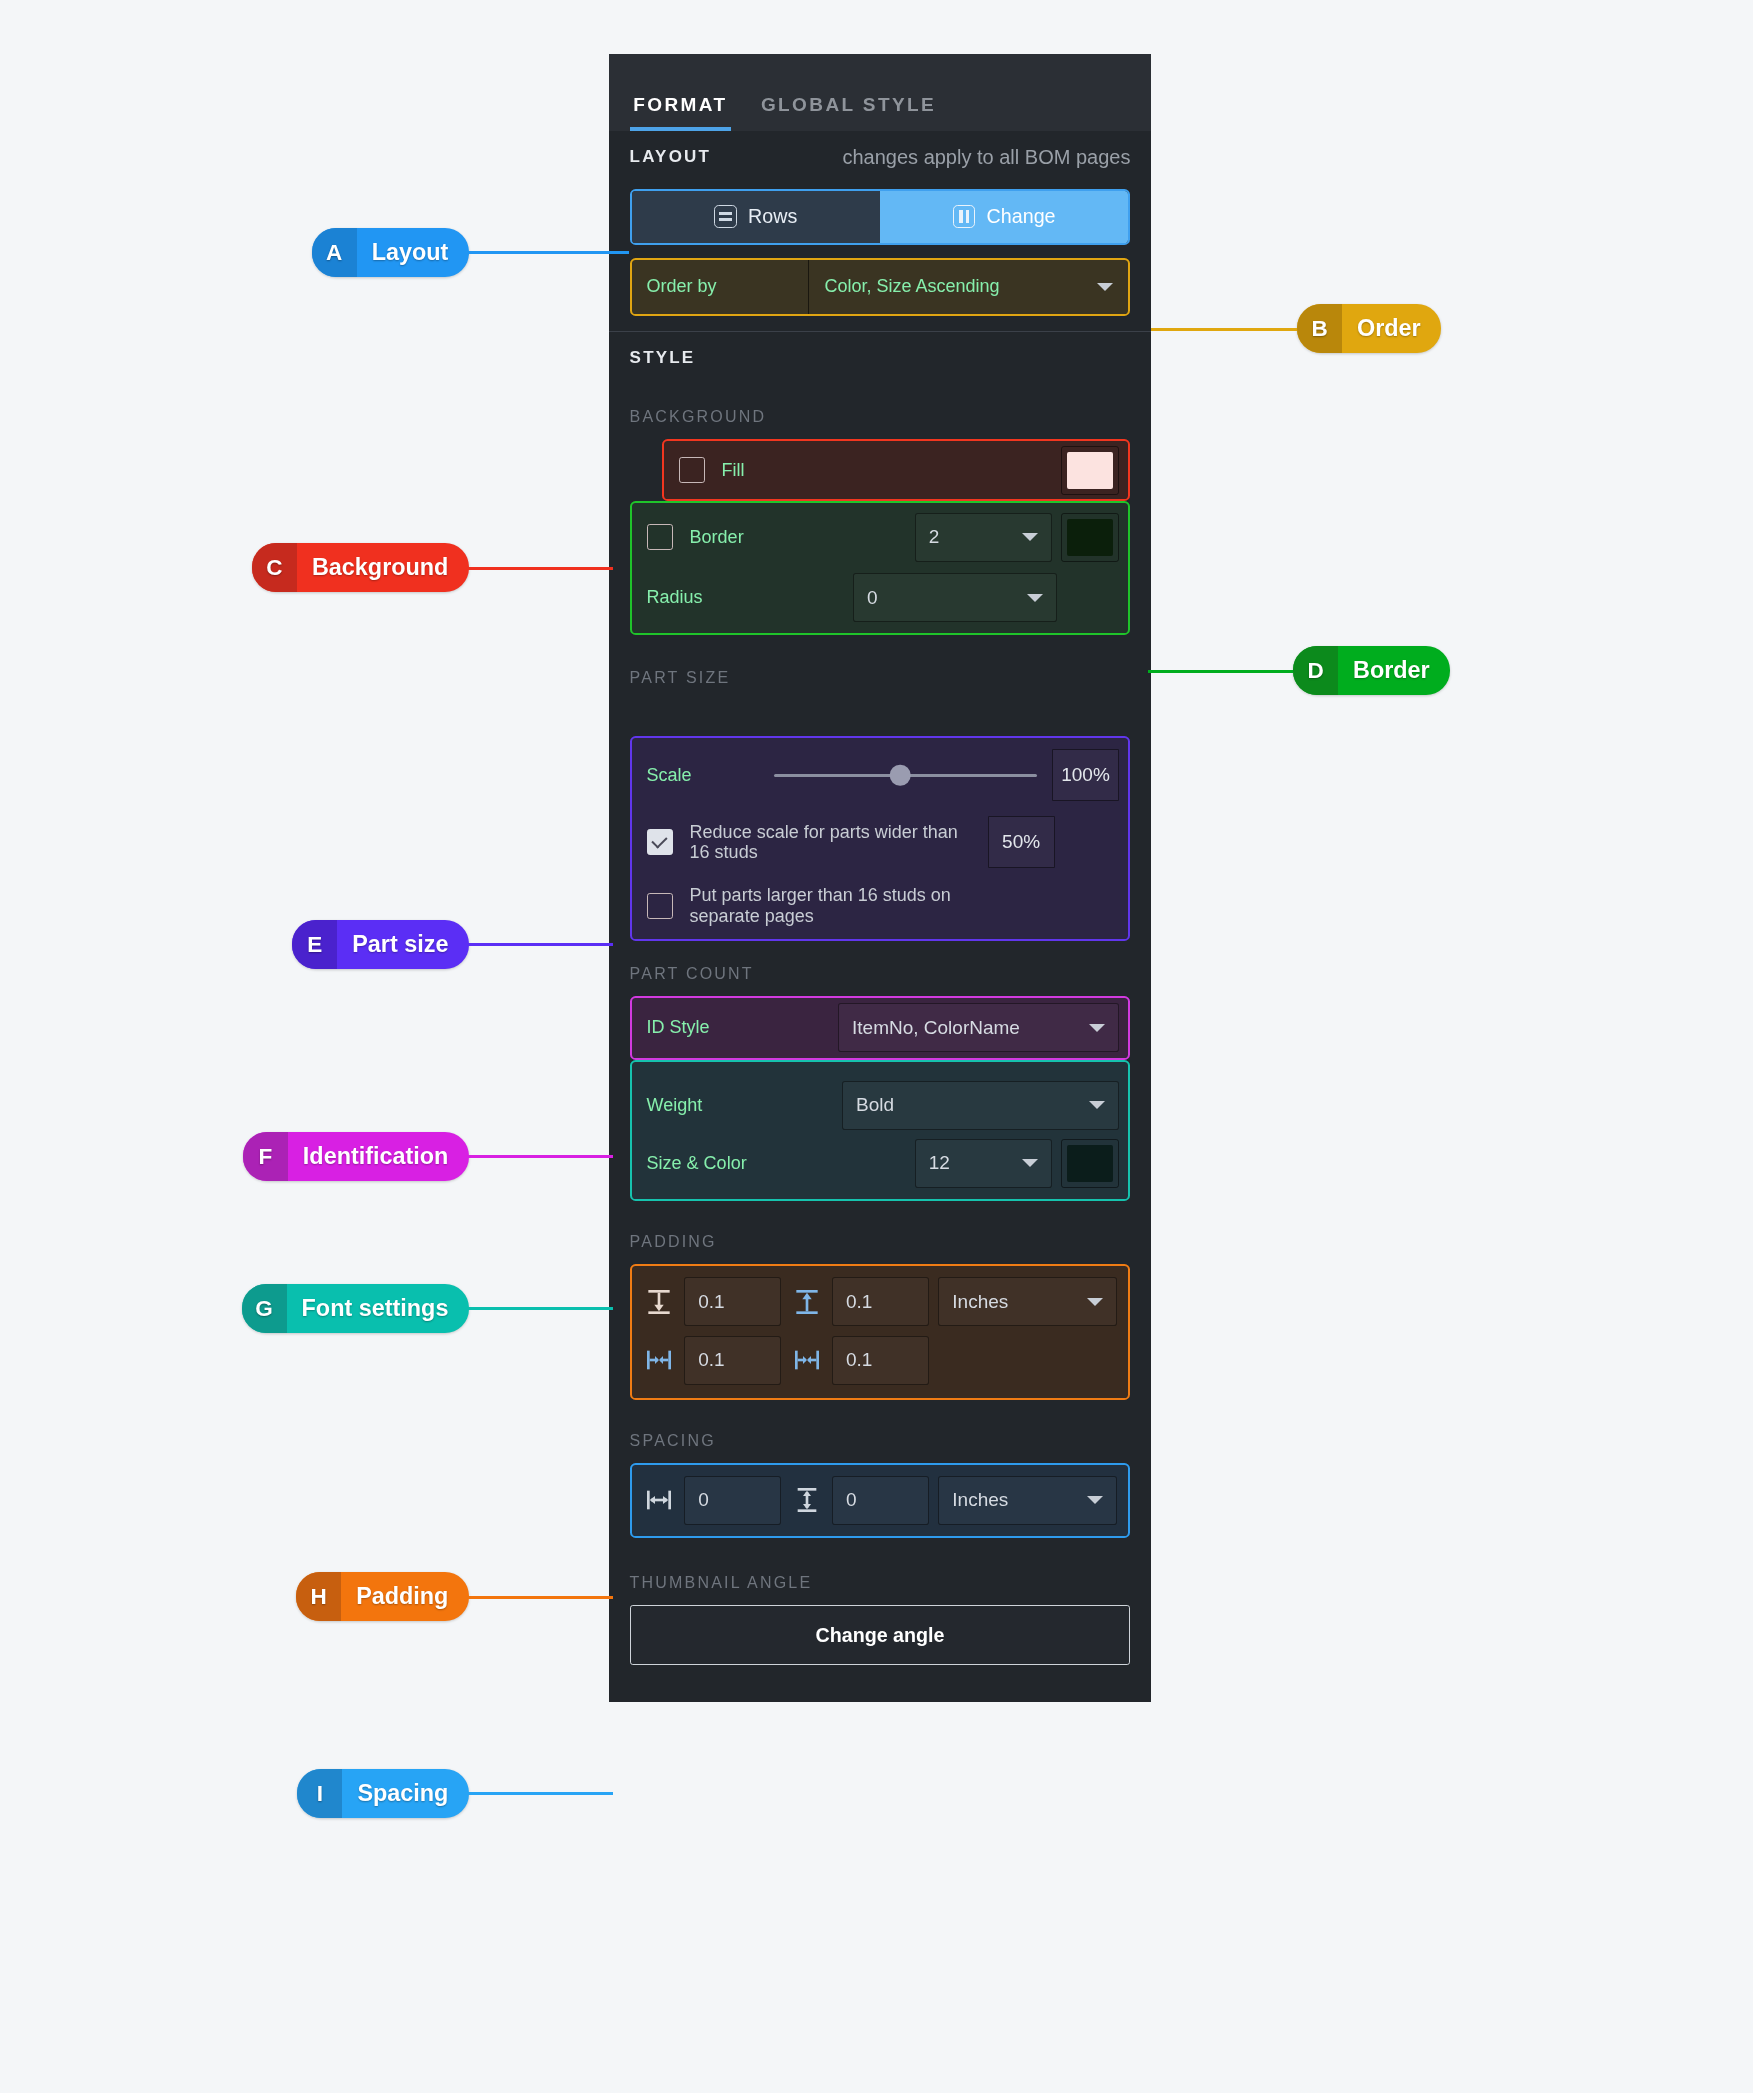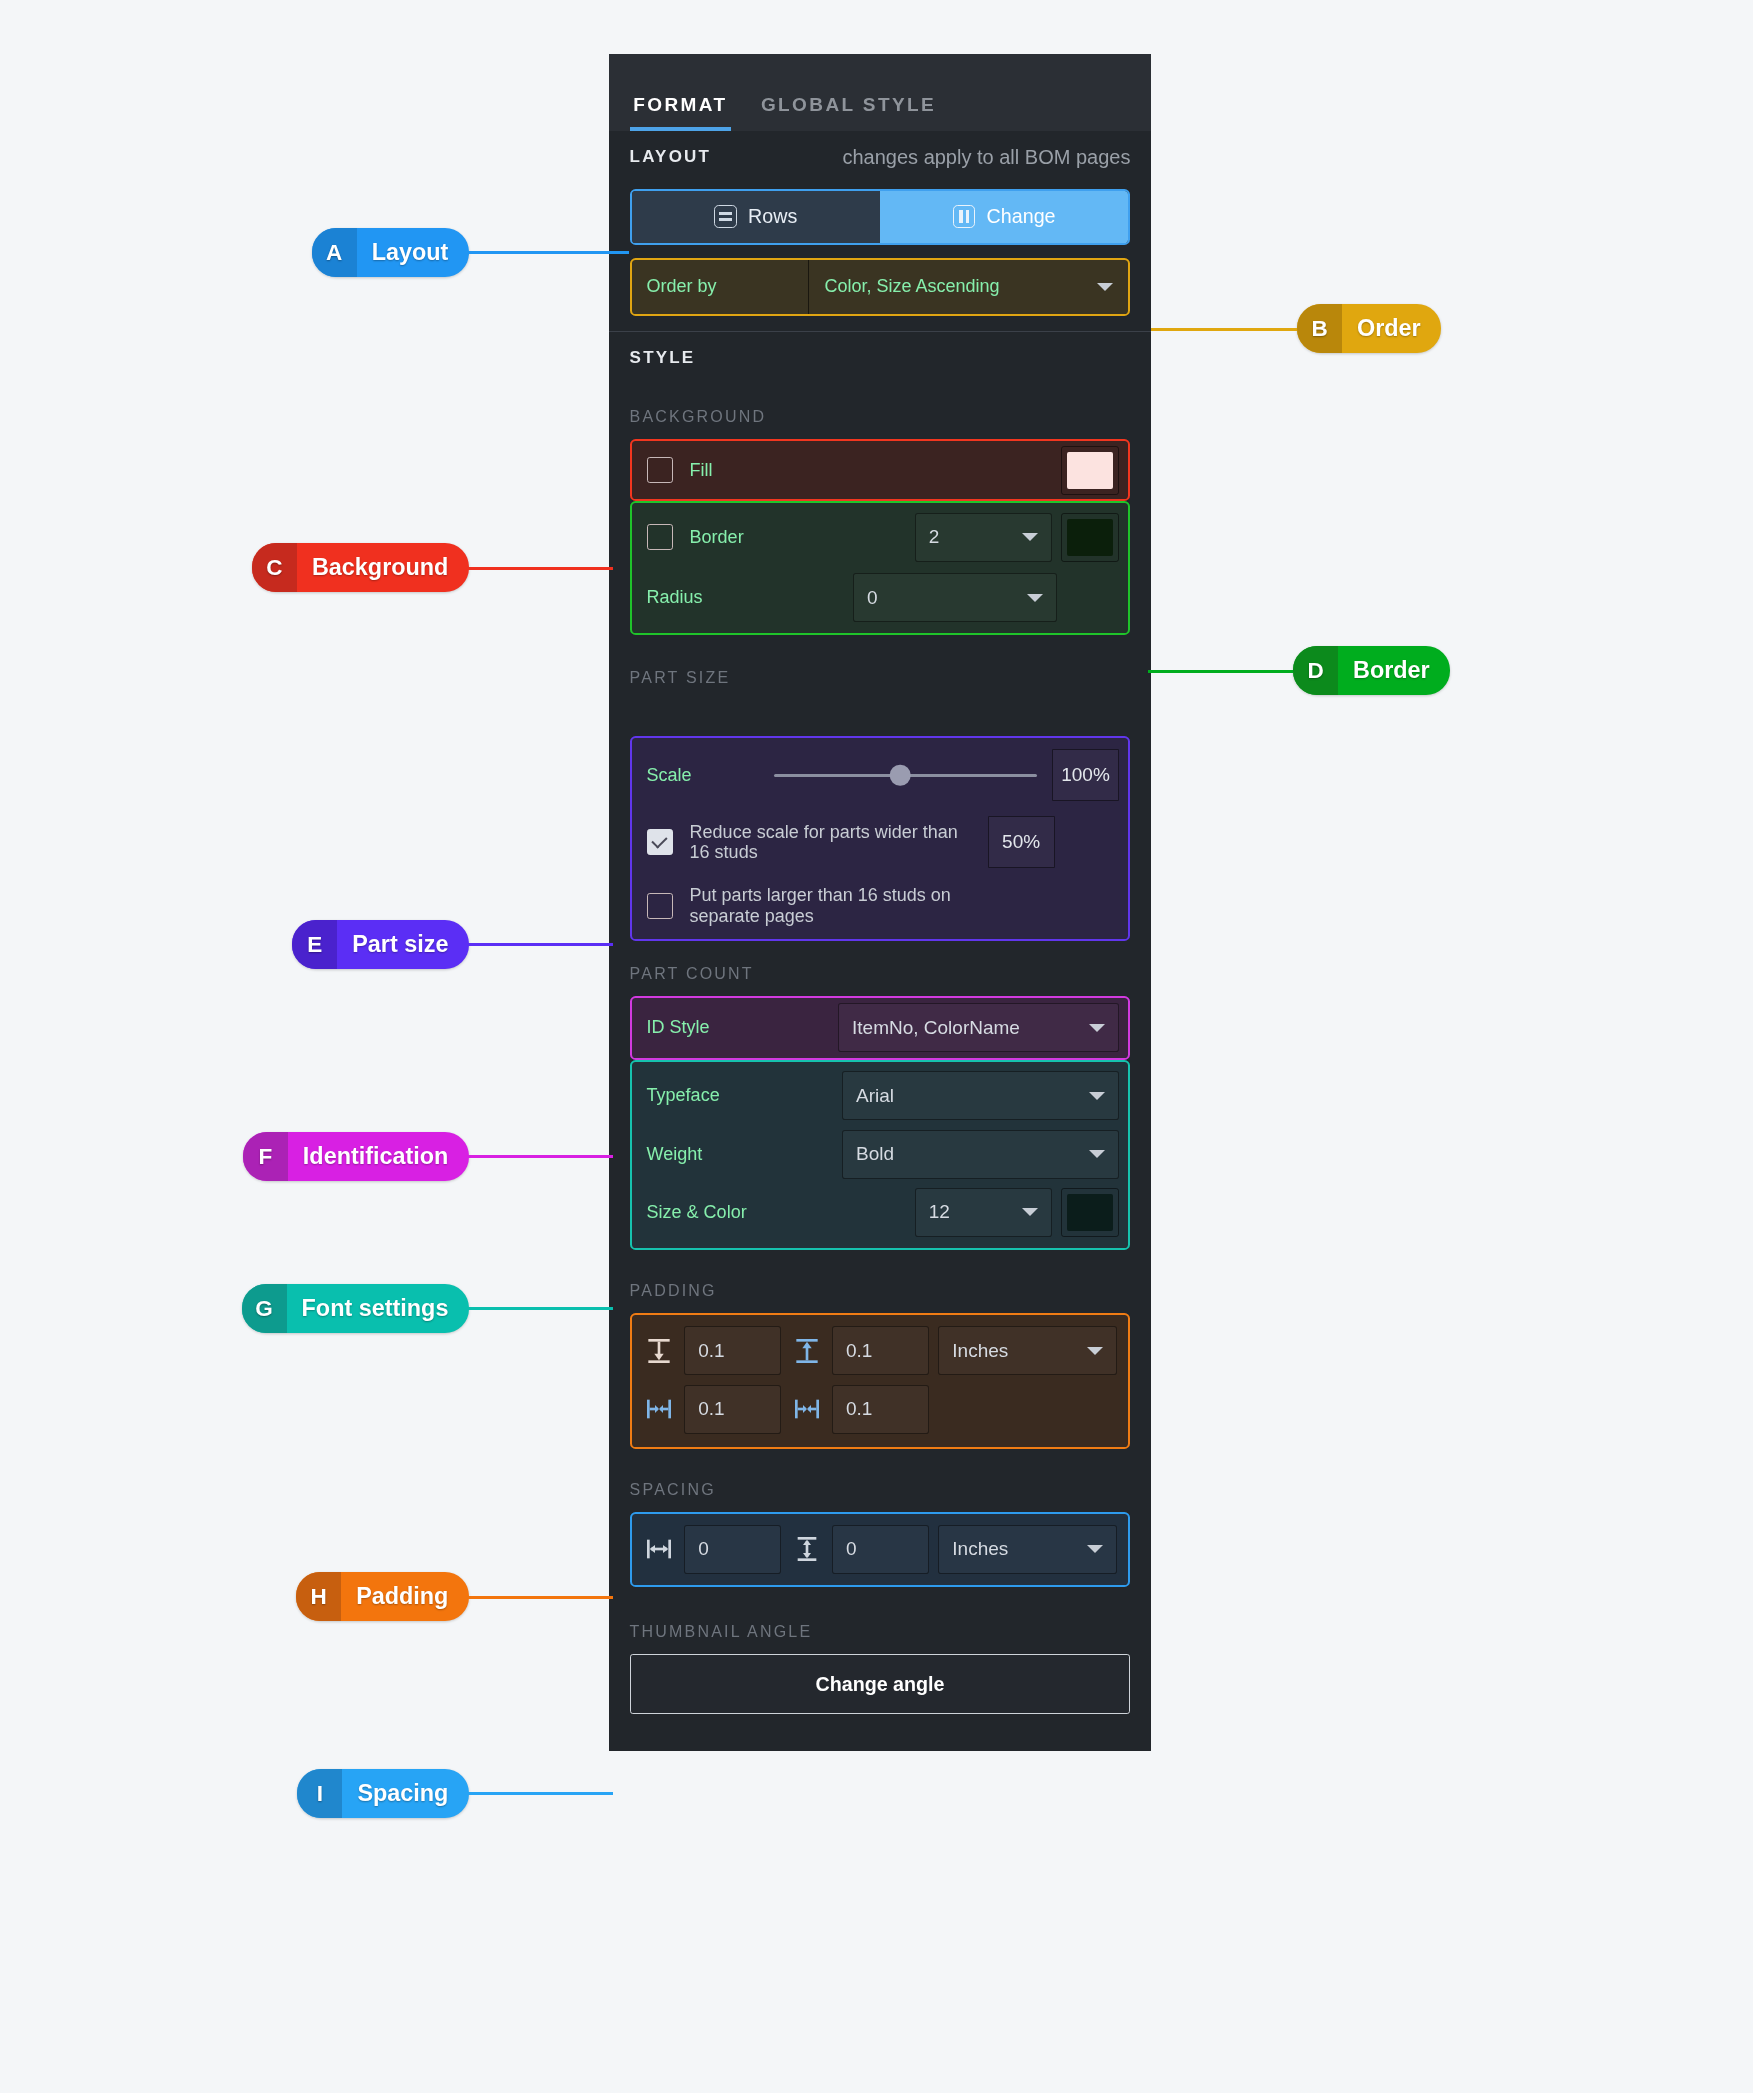--- a/index.html
+++ b/index.html
@@ -320,21 +320,21 @@
 
   <div class="divider"></div>
 
   <div class="sect-head">
     <div class="sect-title">STYLE</div>
   </div>
 
   <div class="sub-head">BACKGROUND</div>
 
   <div class="section">
-    <div class="grp fill row" style="height:62px; padding:0 9.4px 0 15px; justify-content:space-between;">
+    <div class="grp fill row" style="height:62px; padding:0 9.4px 0 15px; justify-content:space-between;margin-left:32px;">
       <div class="row" style="gap:17px;">
         <span class="chk"></span>
         <span class="lbl">Fill</span>
       </div>
       <span class="swatch">
           <i id="fill-color" style="background: rgb(252, 227, 224);"></i>
         </span>
     </div>
   </div>
 
@@ -393,27 +393,20 @@
       <span class="lbl">ID Style</span>
       <div class="field" style="width:281px;">
         <span>ItemNo, ColorName</span>
         <span class="caret"></span>
       </div>
     </div>
   </div>
 
   <div class="section" style="padding-top:0;">
     <div class="grp font" style="padding:9.4px 9.4px 11.2px 15px;">
-      <div class="row" style="justify-content:space-between;">
-        <span class="lbl">Typeface</span>
-        <div class="field" style="width:277px;">
-          <span>Arial</span>
-          <span class="caret"></span>
-        </div>
-      </div>
       <div class="row" style="justify-content:space-between; margin-top:9.4px;">
         <span class="lbl">Weight</span>
         <div class="field" style="width:277px;">
           <span>Bold</span>
           <span class="caret"></span>
         </div>
       </div>
       <div class="row" style="justify-content:space-between; margin-top:9.4px; gap:9.4px;">
         <span class="lbl" style="flex:1;">Size &amp; Color</span>
         <div class="field" style="width:137px;">

